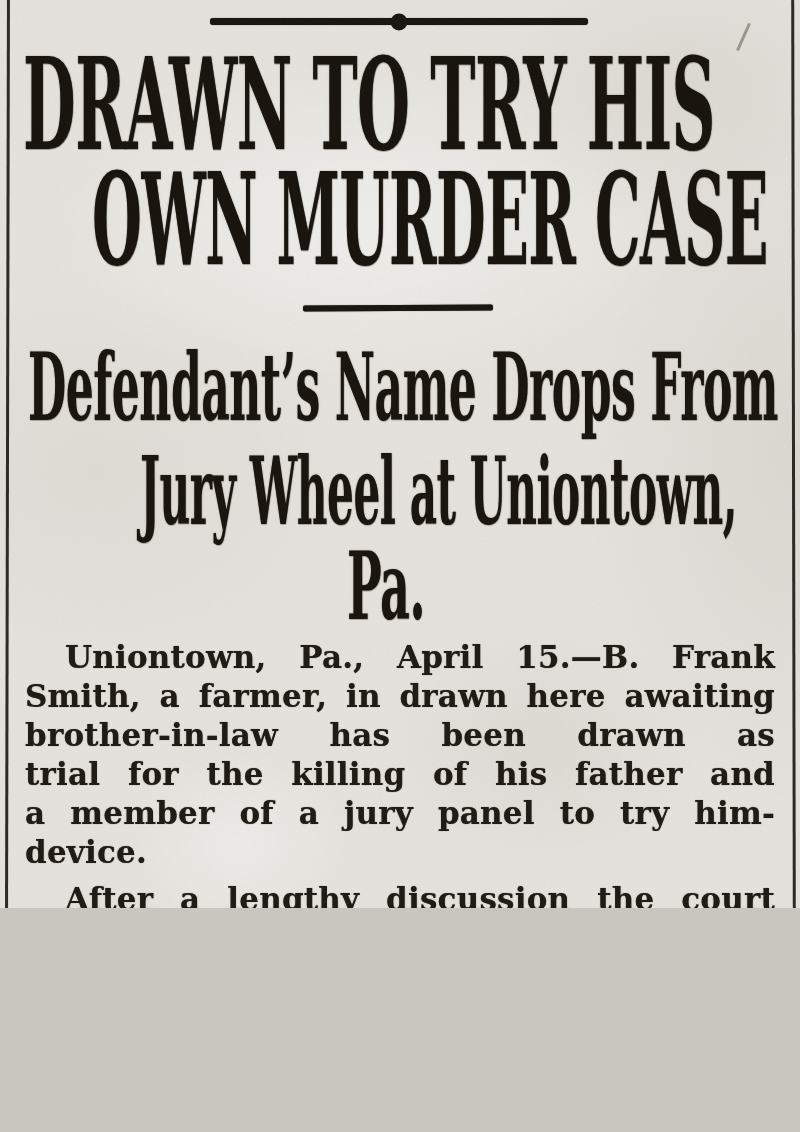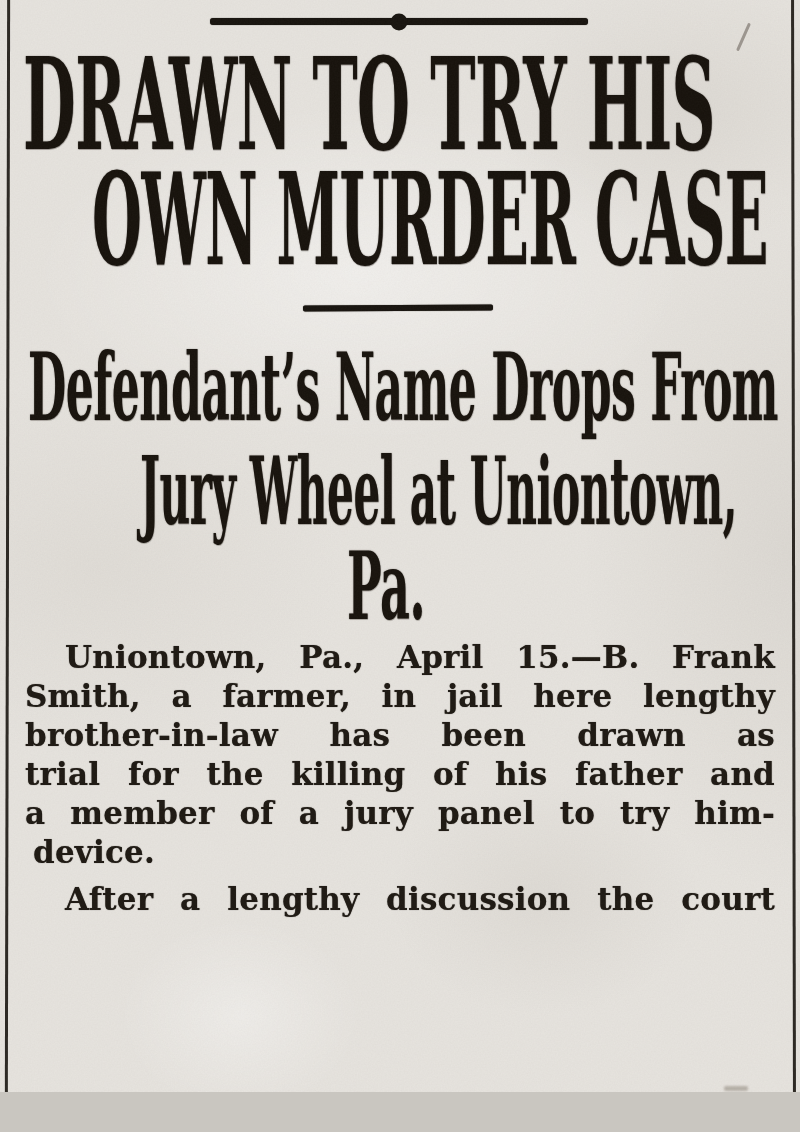--- a/index.html
+++ b/index.html
@@ -1,17 +1,17 @@
 <!DOCTYPE html>
 <html><head>
 <meta charset="utf-8">
 <style>
   html,body{margin:0;padding:0;background:#c9c6c0;}
   #clip{
-    position:relative;width:800px;height:1092px;overflow:hidden;
+    position:relative;width:800px;height:908px;overflow:hidden;
     font-family:"DejaVu Serif","Liberation Serif",serif;
     background-color:#e7e4df;
     background-image:
       radial-gradient(ellipse 320px 220px at 86% 10%, rgba(138,130,118,.10), transparent 62%),
       radial-gradient(ellipse 420px 320px at 12% 52%, rgba(148,140,128,.08), transparent 60%),
       radial-gradient(ellipse 260px 200px at 68% 82%, rgba(138,130,118,.09), transparent 60%),
       radial-gradient(ellipse 500px 260px at 45% 25%, rgba(255,255,255,.45), transparent 65%),
       radial-gradient(ellipse 300px 500px at 99% 50%, rgba(130,122,110,.10), transparent 70%),
       radial-gradient(ellipse 200px 160px at 30% 93%, rgba(255,255,255,.35), transparent 60%);
     color:#19140e;
@@ -41,21 +41,21 @@
   .sh2{left:140px;top:445px;}
   .sh3{left:347px;top:540px;}
   
   .bodycol{position:absolute;left:25px;top:638px;width:750px;
     font-size:31px;font-weight:bold;color:#1d1812;letter-spacing:.2px;
     text-shadow:0 0 1px rgba(29,24,18,.65);}
   .bodycol .para{margin:0;}
   .bodycol .para+.para{margin-top:8px;}
   .bl{line-height:39px;text-align:justify;text-align-last:justify;text-justify:inter-word;}
   .bl.indent{padding-left:40px;}
-  .bl.last{text-align:right;text-align-last:left;margin-left:8px;}
+  .bl.last{text-align:right;text-align-last:left;}
   
   .scratch{position:absolute;left:742px;top:22px;width:3px;height:30px;background:rgba(70,62,54,.45);transform:rotate(24deg);border-radius:2px;}
   .smudge{position:absolute;left:724px;top:1086px;width:24px;height:5px;background:rgba(112,102,90,.4);border-radius:2px;filter:blur(1px);}
 </style>
 </head>
 <body>
 
 <div id="clip">
 
   <div class="vrule left"></div>
@@ -84,21 +84,21 @@
       <span style="transform: scaleX(0.453831);">Jury Wheel at Uniontown,</span>
     </div>
     <div class="fitline sh3">
       <span style="transform: scaleX(0.496568);">Pa.</span>
     </div>
   </div>
 
   <div class="bodycol">
     <div class="para">
       <div class="bl indent">Uniontown, Pa., April 15.—B. Frank</div>
-      <div class="bl">Smith, a farmer, in jail here lengthy</div>
+      <div class="bl">Smith, a farmer, in drawn here awaiting</div>
       <div class="bl">brother-in-law has been drawn as</div>
       <div class="bl">trial for the killing of his father and</div>
       <div class="bl">a member of a jury panel to try him-</div>
       <div class="bl last">device.</div>
     </div>
     <div class="para">
       <div class="bl indent">After a lengthy discussion the court</div>
     </div>
   </div>
 

